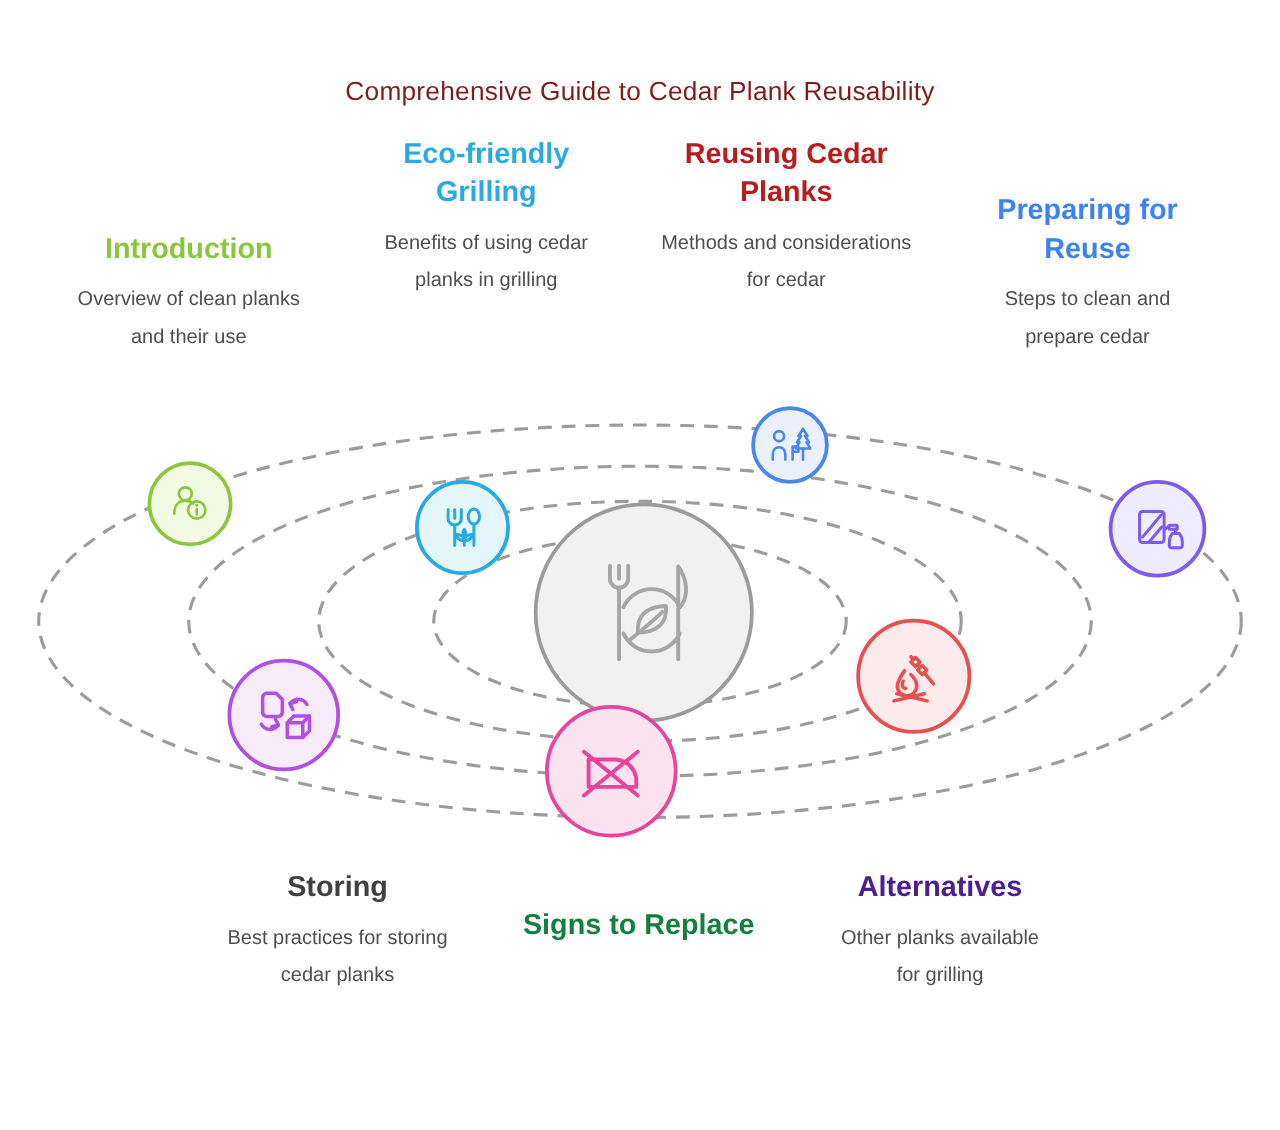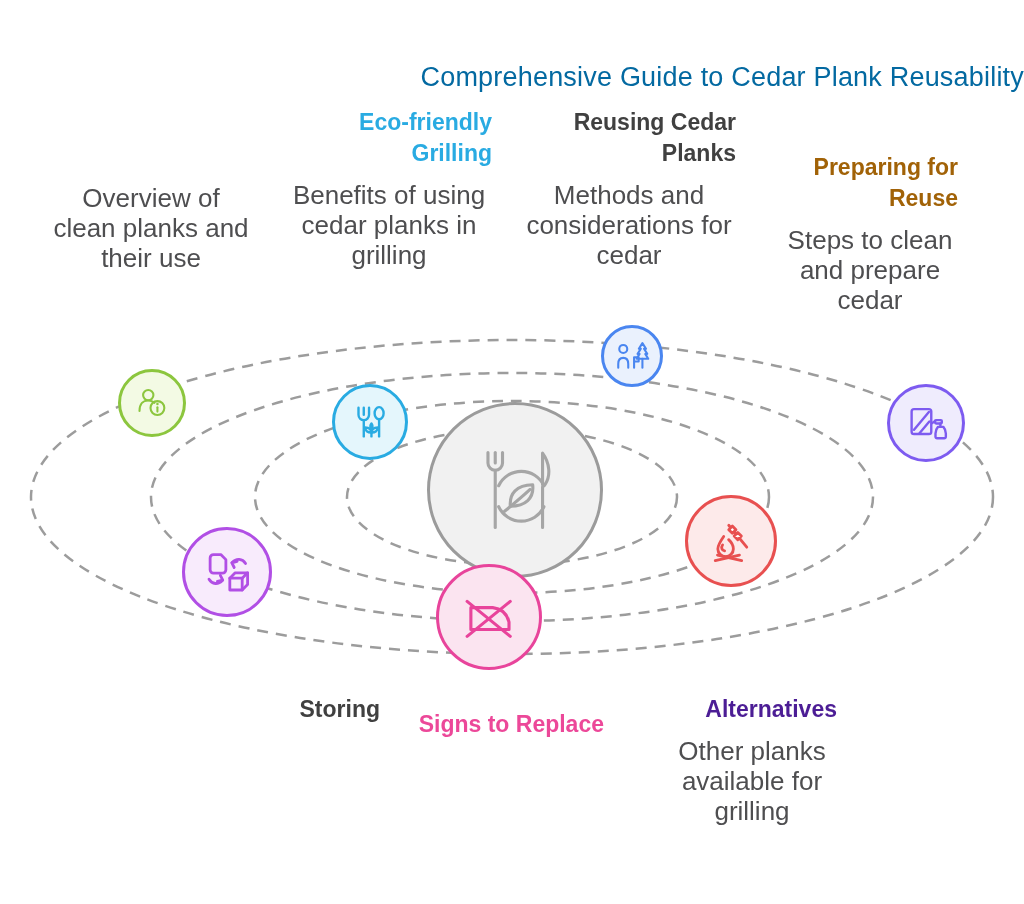--- a/index.html
+++ b/index.html
@@ -1,27 +1,27 @@
 <!DOCTYPE html>
 <html><head>
 <meta charset="utf-8">
 <style>
   html,body{margin:0;padding:0;background:#ffffff;}
   .canvas{
     position:relative;width:1024px;height:904px;background:#ffffff;overflow:hidden;
     font-family:"Liberation Sans", sans-serif;
   }
   .title{
-    position:absolute;top:62px;left:0;width:100%;text-align:right;
-    font-size:27px;font-weight:400;color:#0369a1;letter-spacing:.2px;
+    position:absolute;top:62px;left:0;width:100%;text-align:center;
+    font-size:21px;font-weight:400;color:#7f1d1d;letter-spacing:.2px;
   }
   .orbits{position:absolute;left:0;top:0;}
   .topic-text{position:absolute;text-align:center;}
-  .topic-heading{font-size:23px;font-weight:700;line-height:31px;margin:0 0 11px 0;text-align:right;}
-  .topic-desc{font-size:26px;font-weight:400;line-height:30px;color:#4E4E50;margin:0;}
+  .topic-heading{font-size:23px;font-weight:700;line-height:31px;margin:0 0 11px 0;}
+  .topic-desc{font-size:16px;font-weight:400;line-height:30px;color:#4E4E50;margin:0;}
   .node{
     position:absolute;border-radius:50%;border:3px solid #999;
     display:flex;align-items:center;justify-content:center;box-sizing:border-box;
   }
   .node svg{display:block;}
   .icon-wrap{display:flex;align-items:center;justify-content:center;}
   
   .t-intro{left:48px;top:183px;width:206px;}
   .t-eco{left:286px;top:107px;width:206px;}
   .t-reusing{left:522px;top:107px;width:214px;}
@@ -157,44 +157,46 @@
         <path d="M30 16.4 l3.2 3.2 -3.2 3.2 -3.2-3.2 z" fill="#fff"></path>
         <path d="M17.5 20 c-3.2 4.6-5.2 8.2-5.2 11 a6.9 6.9 0 0 0 13.8 0 c0-2.6-1.8-6-4.2-8.2"></path>
         <path d="M16.5 27.5 c-1.6 2.3-.6 4.8 1.8 5.2"></path>
         <path d="M10 41.5 L31.5 36.5"></path>
         <path d="M12 36.5 L33.5 41.5"></path>
       </svg>
     </span>
   </div>
 
   <div class="topic-text t-intro">
+    <div class="topic-heading" style="color: rgb(140, 198, 62); border-color: rgb(140, 198, 62);">Introduction</div>
     <p class="topic-desc">Overview of clean planks and their use</p>
   </div>
 
   <div class="topic-text t-eco">
     <div class="topic-heading" style="color: rgb(41, 171, 226); border-color: rgb(41, 171, 226);">Eco-friendly Grilling</div>
     <p class="topic-desc">Benefits of using cedar planks in grilling</p>
   </div>
 
   <div class="topic-text t-reusing">
-    <div class="topic-heading" style="color: #404040; border-color: rgb(74, 134, 240);">Reusing Cedar Planks</div>
+    <div class="topic-heading" style="color: #b91c1c; border-color: rgb(74, 134, 240);">Reusing Cedar Planks</div>
     <p class="topic-desc">Methods and considerations for cedar</p>
   </div>
 
   <div class="topic-text t-preparing">
-    <div class="topic-heading" style="color: #a16207; border-color: rgb(125, 91, 240);">Preparing for Reuse</div>
+    <div class="topic-heading" style="color: #3b82f6; border-color: rgb(125, 91, 240);">Preparing for Reuse</div>
     <p class="topic-desc">Steps to clean and prepare cedar</p>
   </div>
 
   <div class="topic-text t-storing">
     <div class="topic-heading" style="color: #404040; border-color: rgb(177, 79, 229);">Storing</div>
+    <p class="topic-desc">Best practices for storing cedar planks</p>
   </div>
 
   <div class="topic-text t-signs">
-    <div class="topic-heading" style="color: #ec4899; border-color: rgb(232, 68, 155);">Signs to Replace</div>
+    <div class="topic-heading" style="color: #15803d; border-color: rgb(232, 68, 155); margin-top: 15px;">Signs to Replace</div>
   </div>
 
   <div class="topic-text t-alternatives">
     <div class="topic-heading" style="color: #4c1d95; border-color: rgb(232, 80, 80);">Alternatives</div>
     <p class="topic-desc">Other planks available for grilling</p>
   </div>
 
 </div>
 
 </body></html>

